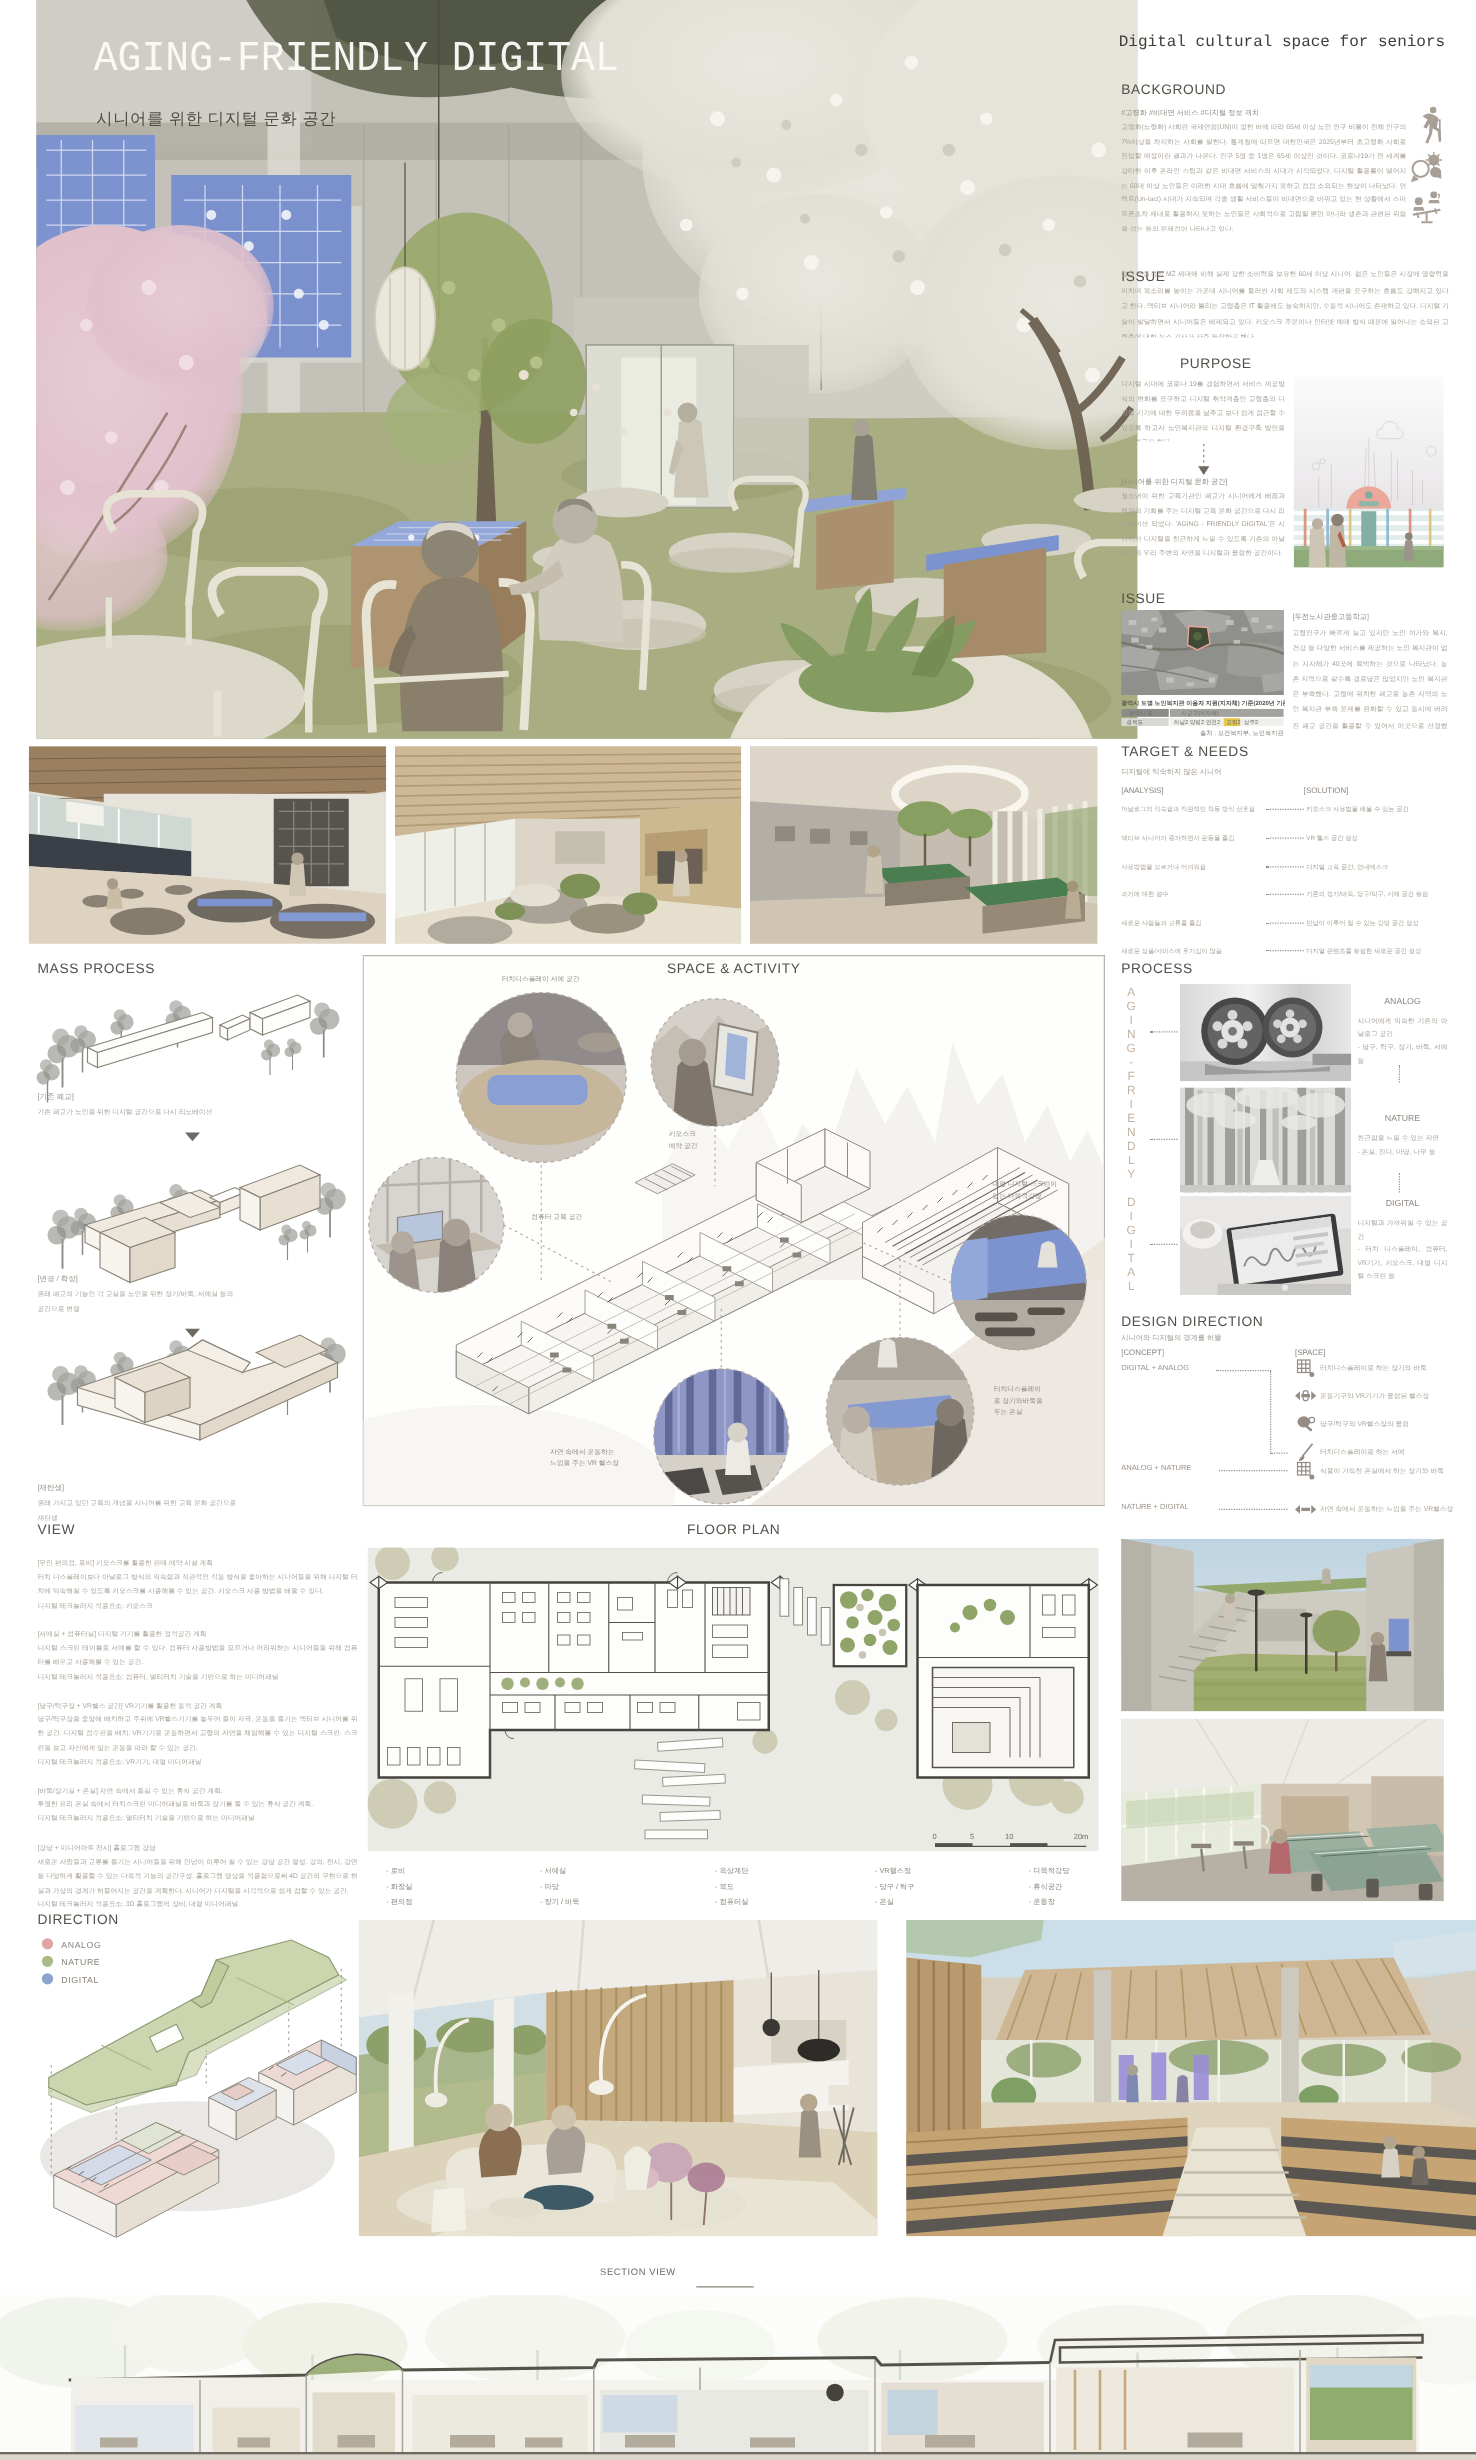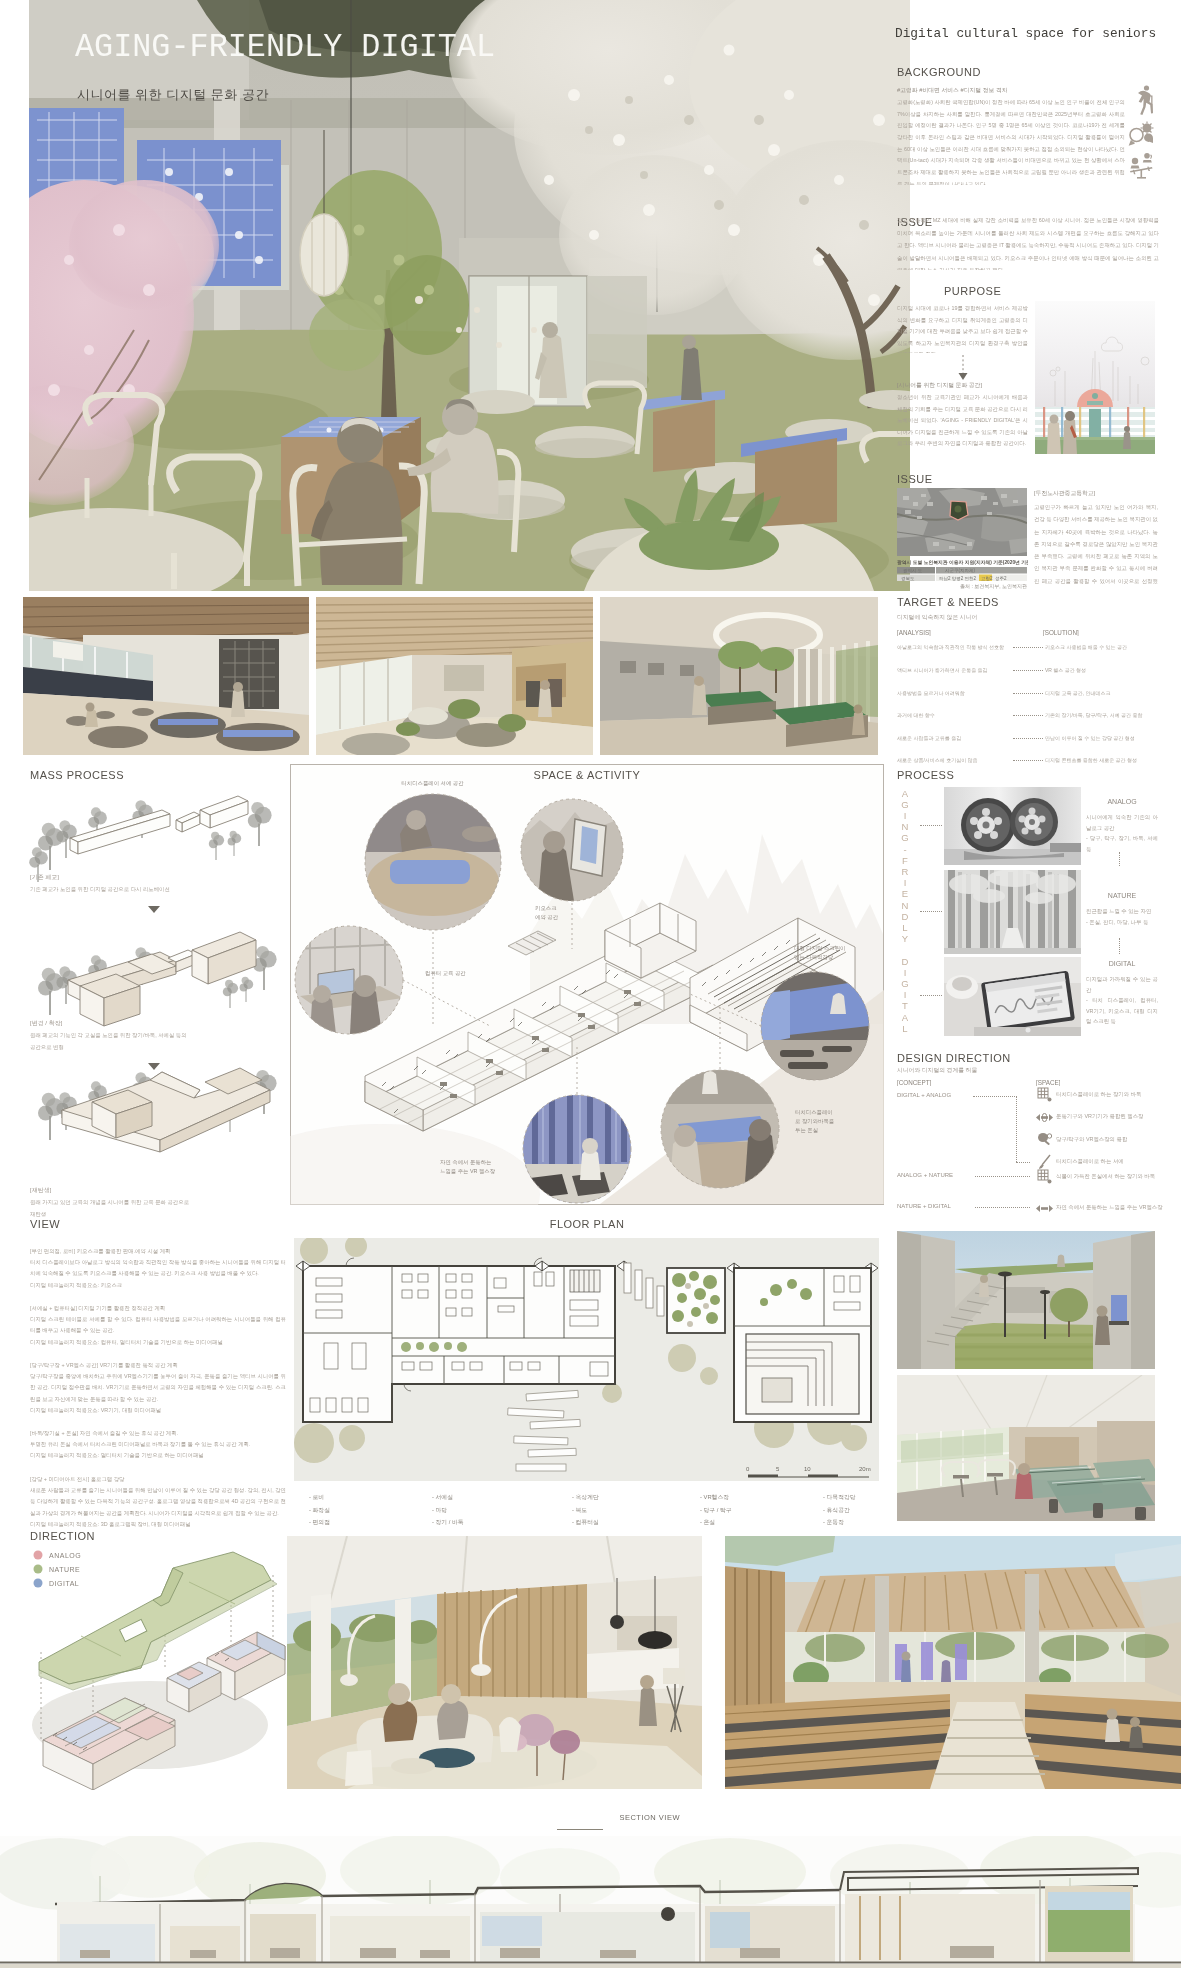--- a/index.html
+++ b/index.html
@@ -1900,21 +1900,21 @@
         <line x1="210" y1="238" x2="320" y2="238"></line>
   </g>
 
   <path d="M380 206 l2 -22 q5 -5 11 0 l2 22 Z" fill="#d8d2c6"></path>
   <circle cx="387" cy="178" r="5.5" fill="#b3a58e"></circle>
   <path d="M404 212 l2 -20 q5 -5 10 0 l2 20 Z" fill="#6e6a62"></path>
   <circle cx="410" cy="186" r="5" fill="#a89a84"></circle>
 </svg>
 </div>
 
-<div class="abs" style="left:480px;top:1813px;width:200px;text-align:right;font-size:7.5px;letter-spacing:0.5px;color:#6e6a63;">SECTION VIEW</div>
+<div class="abs" style="left:480px;top:1813px;width:200px;text-align:left;font-size:7.5px;letter-spacing:0.5px;color:#6e6a63;">SECTION VIEW</div>
 <div class="abs" style="left:557px;top:1829px;width:46px;border-top:1.5px solid #8a8579;"></div>
 
 <div class="abs" style="left:0px;top:1836px;width:1181px;height:132px;">
 <svg width="1181" height="132" viewBox="0 0 1181 132">
   <rect width="1181" height="132" fill="#fcfcfb"></rect>
 
   <g opacity="0.8">
     <ellipse cx="60" cy="38" rx="70" ry="36" fill="#ecefe6" opacity="0.8"></ellipse>
     <ellipse cx="150" cy="30" rx="60" ry="32" fill="#f0f3ea" opacity="0.8"></ellipse>
     <ellipse cx="260" cy="40" rx="66" ry="34" fill="#eaeedf" opacity="0.8"></ellipse>

